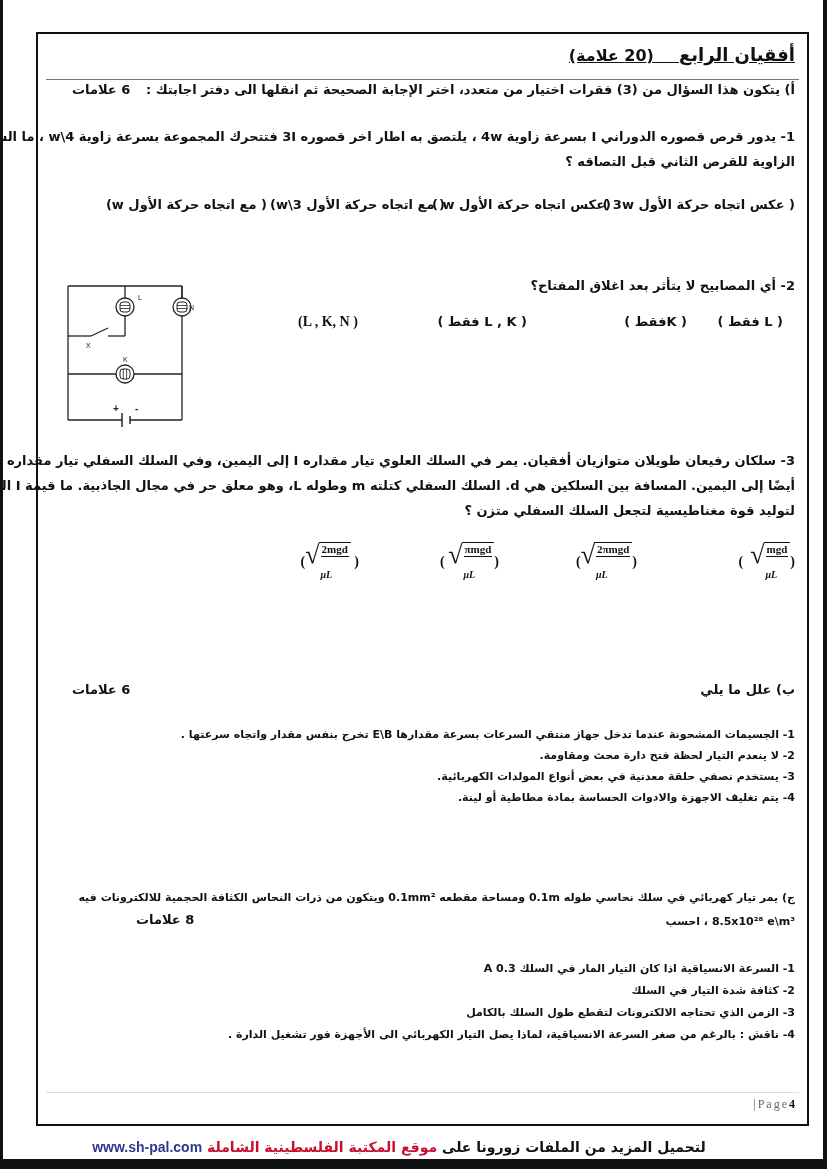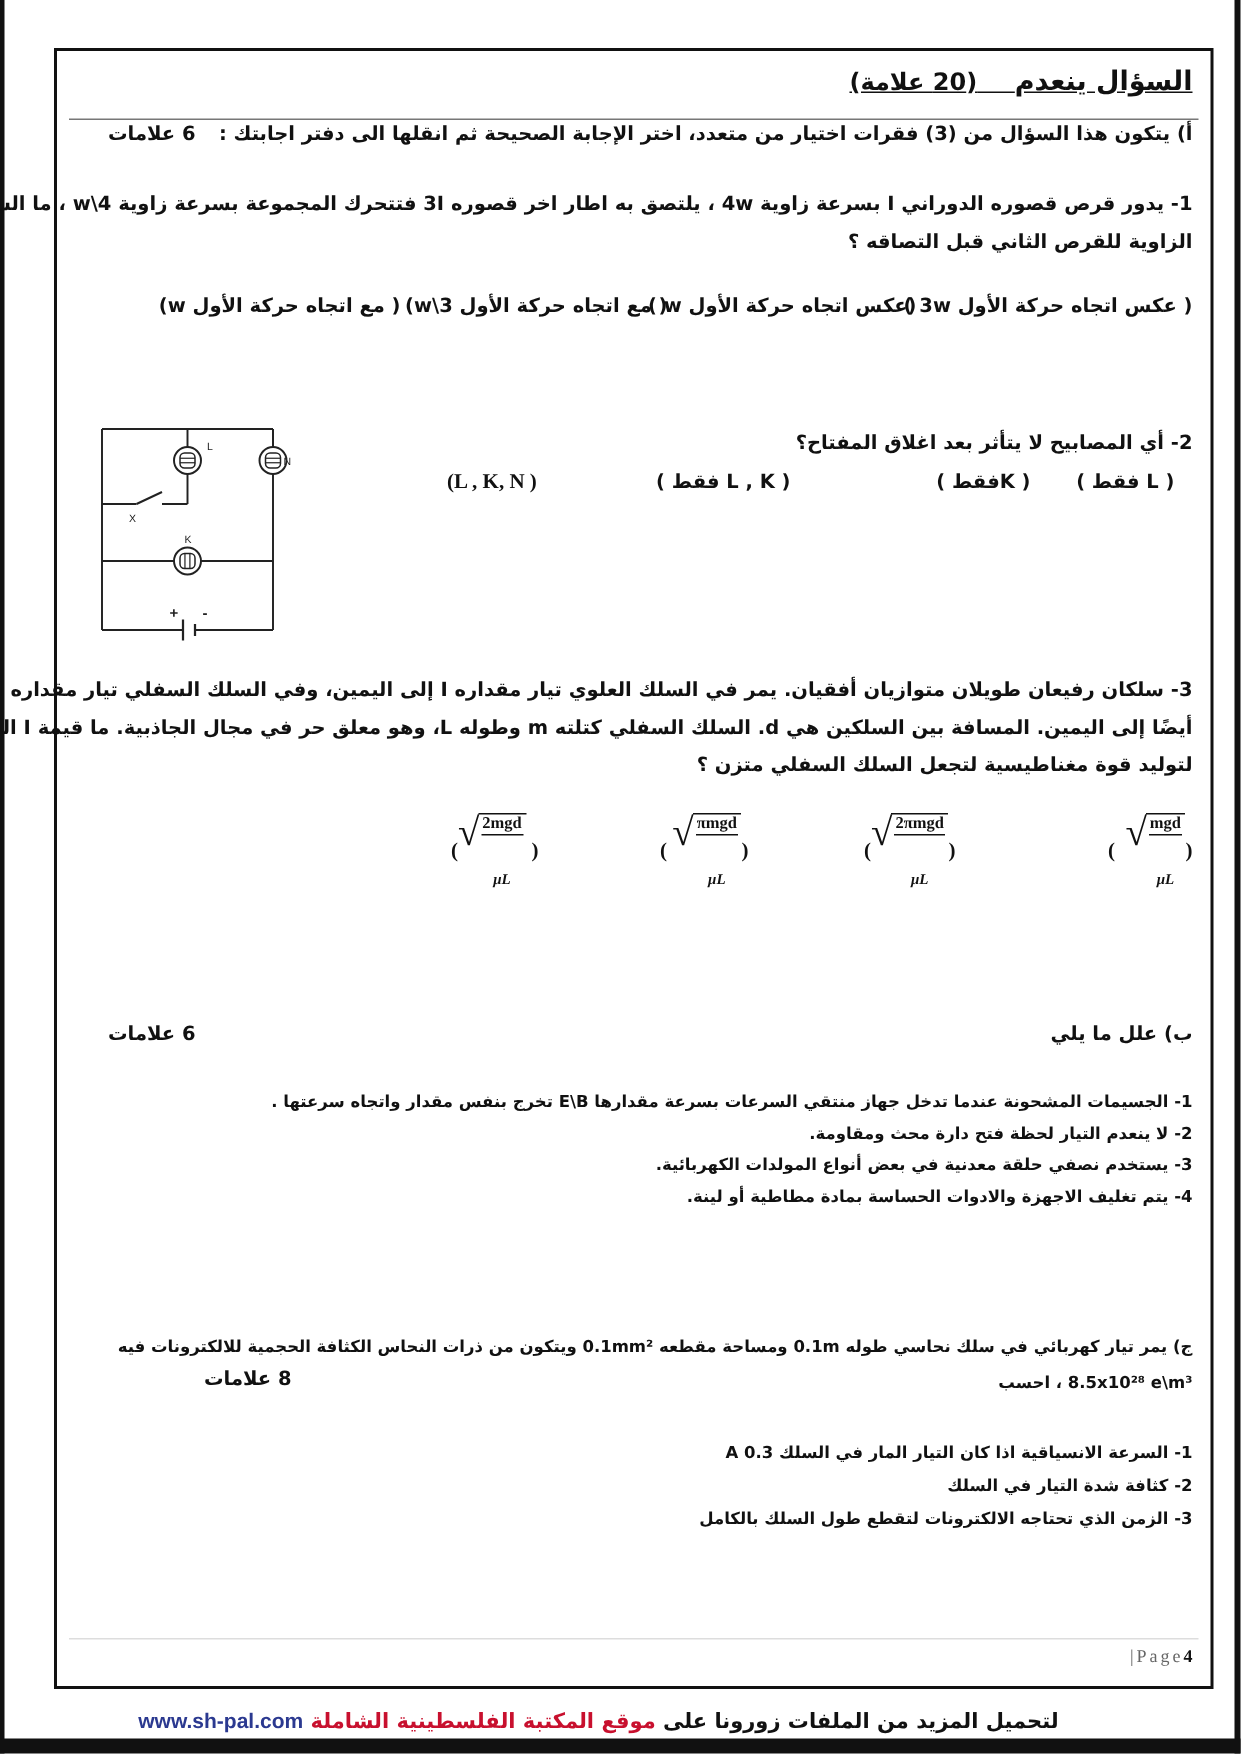--- a/index.html
+++ b/index.html
@@ -25,21 +25,21 @@
   .t13 { font-size:13px; font-weight:bold; white-space:nowrap; }
   .para { font-size:13px; font-weight:bold; line-height:25px; }
   .marks-left { font-size:13px; font-weight:bold; white-space:nowrap; }
   .opt { font-size:13px; font-weight:bold; white-space:nowrap; position:absolute; }
   .frac {
     display:inline-flex; align-items:center; font-size:14px; font-weight:bold;
     font-family:"Liberation Serif", serif;
   }
   .sqrt { display:inline-flex; align-items:stretch; }
   .sqrt .rad { font-size:26px; line-height:26px; font-weight:normal; margin-right:-1px; }
-  .sqrt .body { border-top:1px solid #111; display:inline-flex; flex-direction:column; align-items:center; padding:0 2px;gap:12px; }
+  .sqrt .body { border-top:1px solid #111; display:inline-flex; flex-direction:column; padding:0 2px; }
   .sqrt .num { font-size:11px; border-bottom:1px solid #111; line-height:13px; padding:0 1px; }
   .sqrt .den { font-size:10px; line-height:12px; font-style:italic;margin-top:12px; }
   .list-line { font-size:11px; font-weight:bold; white-space:nowrap; }
   .hr-bottom { left:8px; right:8px; top:1058px; height:1px; background:#ddd; }
   .page-no { right:10px; top:1063px; font-family:"Liberation Serif", serif; font-size:12px; color:#666; letter-spacing:2px; }
   .page-no b { color:#111; }
   .footer {
     position:absolute; left:0; width:798px; top:1139px; text-align:center; font-size:14px; font-weight:bold;
     white-space:nowrap;
   }
@@ -51,21 +51,21 @@
 </head>
 <body>
 
 <div class="edge-left"></div>
 <div class="edge-right"></div>
 <div class="edge-bottom"></div>
 
 <div class="frame">
 
   <div class="abs title rtl">
-    <span>السؤال ينعدم</span>
+    <span>أفقيان الرابع</span>
     &nbsp;&nbsp;
     <span class="marks">(20 علامة)</span>
   </div>
   <div class="abs hr-top"></div>
 
   <div class="abs t13 rtl" style="right:12px; top:48px;">أ) يتكون هذا السؤال من (3) فقرات اختيار من متعدد، اختر الإجابة الصحيحة ثم انقلها الى دفتر اجابتك :</div>
   <div class="abs marks-left rtl" style="left:34px; top:48px;">6 علامات</div>
 
   <div class="abs para rtl" style="right:12px; top:90px; width:750px; text-align:right;">
     <div style="white-space:nowrap;">1- يدور قرص قصوره الدوراني I بسرعة زاوية 4w ، يلتصق به اطار اخر قصوره 3I فتتحرك المجموعة بسرعة زاوية w\4 ، ما السرعة</div>
@@ -120,21 +120,21 @@
       <line x1="66" y1="146" x2="66" y2="154" stroke="#222" stroke-width="1.5"></line>
     </g>
     <text x="74" y="30" font-size="7" fill="#222">L</text>
     <text x="130" y="40" font-size="7" fill="#222" text-anchor="end">N</text>
     <text x="59" y="92" font-size="7" fill="#222">K</text>
     <text x="22" y="78" font-size="7" fill="#222">X</text>
     <text x="49" y="142" font-size="10" font-weight="bold" fill="#222">+</text>
     <text x="71" y="142" font-size="10" font-weight="bold" fill="#222">-</text>
   </svg>
 
-  <div class="abs t13 rtl" style="right:12px; top:254px;">2- أي المصابيح لا يتأثر بعد اغلاق المفتاح؟</div>
+  <div class="abs t13 rtl" style="right:12px; top:244px;">2- أي المصابيح لا يتأثر بعد اغلاق المفتاح؟</div>
   <div class="opt" style="right:24px; top:280px; direction:rtl;">( L فقط )</div>
   <div class="opt" style="right:120px; top:280px; direction:rtl;">( Kفقط )</div>
   <div class="opt" style="right:280px; top:280px; direction:rtl;">( L , K فقط )</div>
   <div class="opt" style="left:260px; top:280px; font-family:'Liberation Serif', serif; font-size:14px;">(L , K, N )</div>
 
   <div class="abs para rtl" style="right:12px; top:414px; width:750px; text-align:right;">
     <div style="white-space:nowrap;">3- سلكان رفيعان طويلان متوازيان أفقيان. يمر في السلك العلوي تيار مقداره   I   إلى اليمين، وفي السلك السفلي تيار مقداره  2I</div>
     <div style="white-space:nowrap;">أيضًا إلى اليمين. المسافة بين السلكين هي d. السلك السفلي كتلته m وطوله L، وهو معلق حر في مجال الجاذبية. ما قيمة I المطلوب</div>
     <div>لتوليد قوة مغناطيسية لتجعل السلك السفلي متزن ؟</div>
   </div>
@@ -197,20 +197,21 @@
   <div class="abs rtl" style="right:12px; top:852px; width:750px; text-align:right;">
     <div class="list-line" style="line-height:24px;">ج)  يمر تيار كهربائي في سلك نحاسي طوله 0.1m ومساحة مقطعه  0.1mm² ويتكون من ذرات النحاس الكثافة الحجمية للالكترونات فيه</div>
     <div class="list-line" style="line-height:24px;">8.5x10²⁸ e\m³ ، احسب</div>
   </div>
   <div class="abs marks-left rtl" style="left:98px; top:878px;">8 علامات</div>
 
   <div class="abs rtl" style="right:12px; top:924px; text-align:right;">
     <div class="list-line" style="line-height:22px;">1- السرعة الانسياقية اذا كان التيار المار في السلك 0.3 A</div>
     <div class="list-line" style="line-height:22px;">2- كثافة شدة التيار في السلك</div>
     <div class="list-line" style="line-height:22px;">3- الزمن الذي تحتاجه الالكترونات لتقطع طول السلك بالكامل</div>
+    <div class="list-line" style="line-height:22px;">4- ناقش : بالرغم من صغر السرعة الانسياقية، لماذا يصل التيار الكهربائي الى الأجهزة فور تشغيل الدارة .</div>
   </div>
 
   <div class="abs hr-bottom"></div>
   <div class="abs page-no">
     <span>|Page</span><b>4</b>
   </div>
 </div>
 
 <div class="footer rtl">
   <span class="black">لتحميل المزيد من الملفات زورونا على</span>

